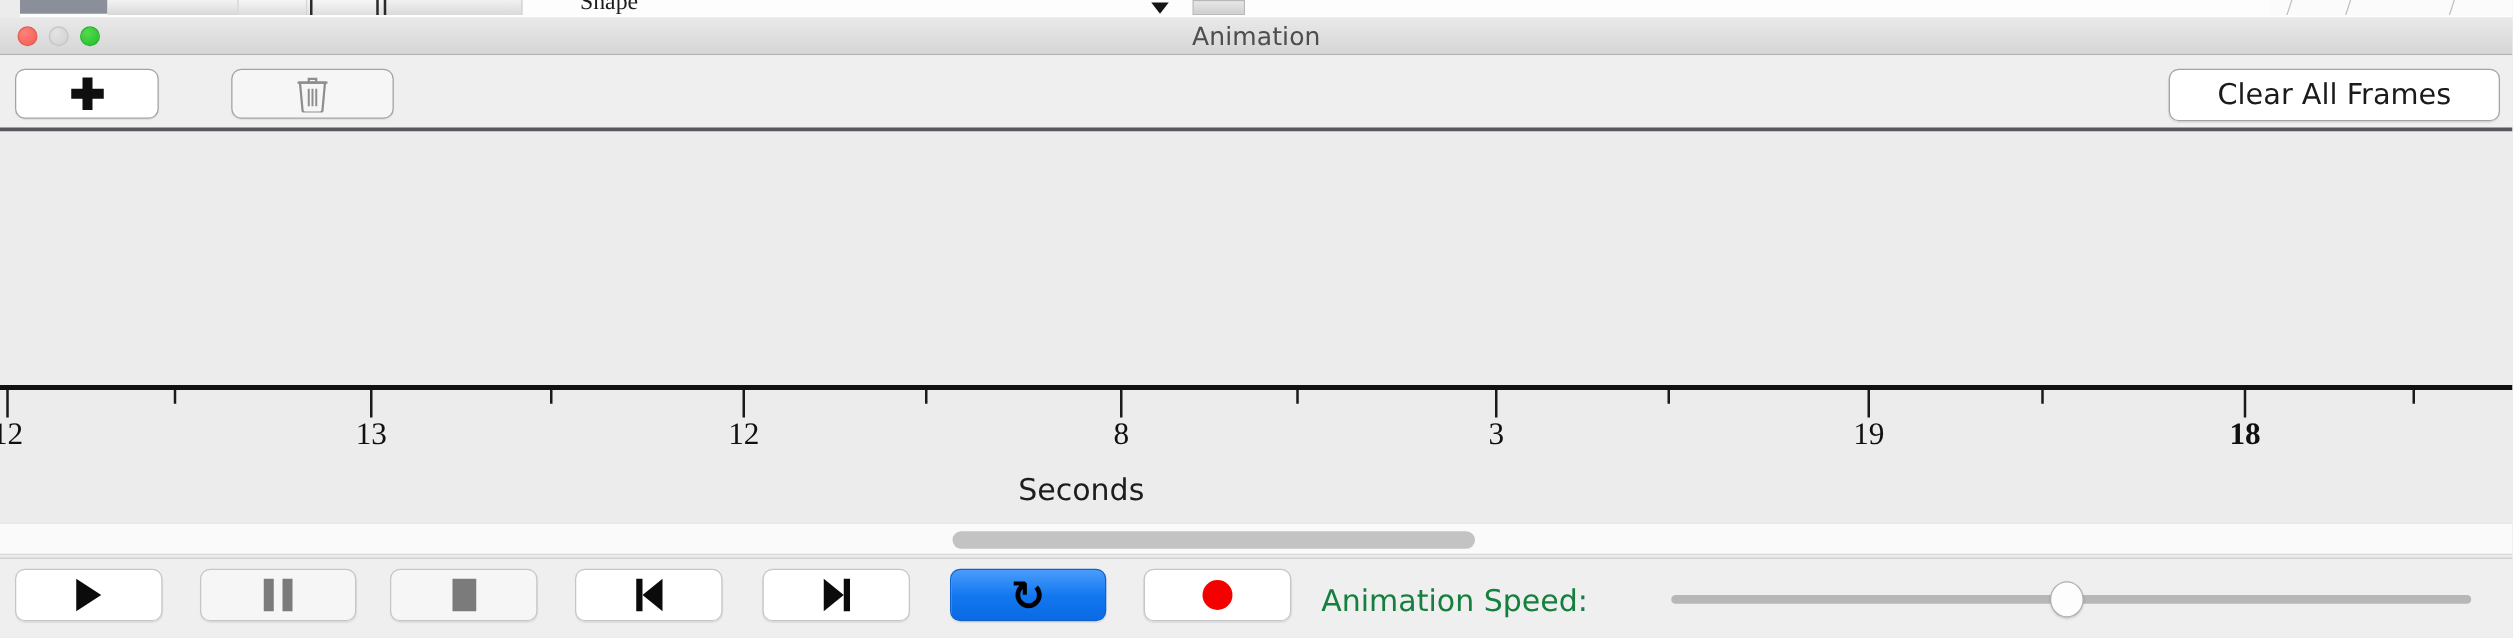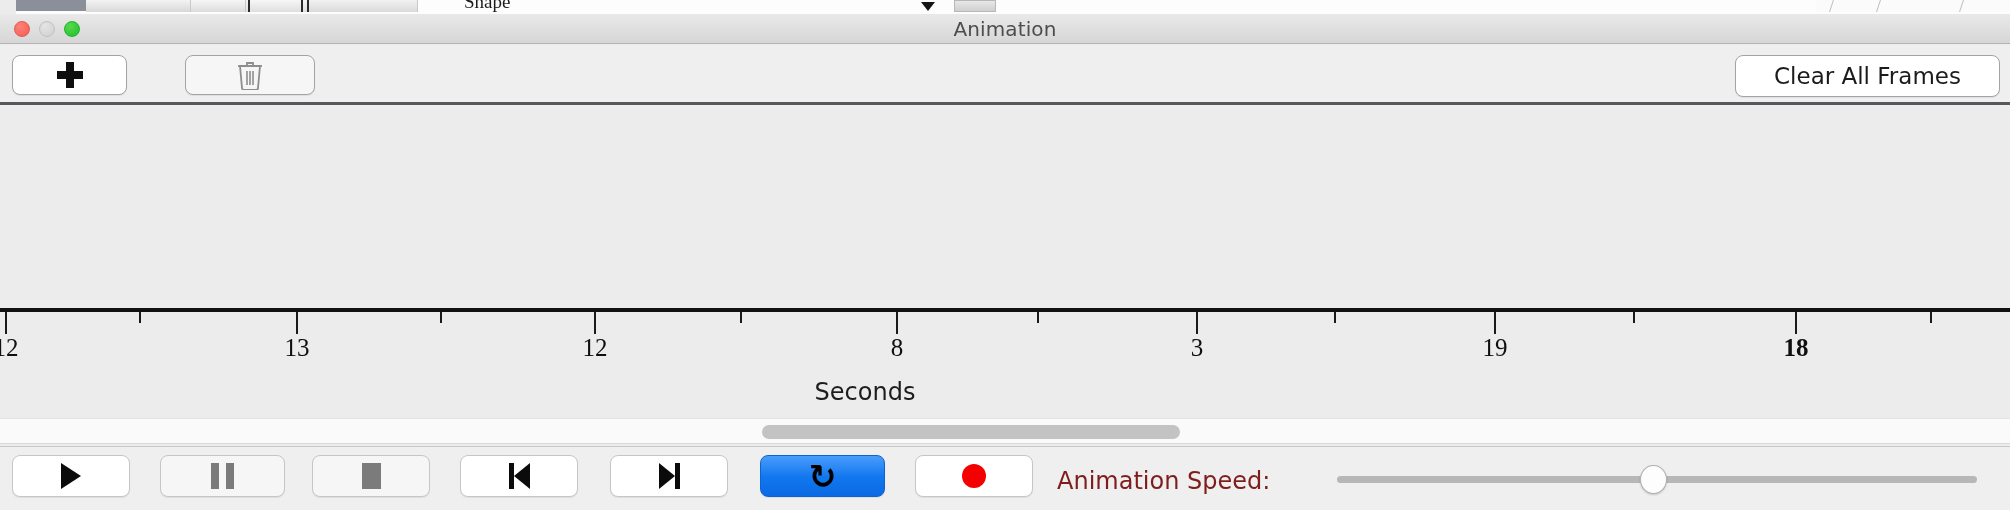--- a/index.html
+++ b/index.html
@@ -151,21 +151,21 @@
   .ic-prev { display:flex; align-items:center; }
   .ic-prev i { display:block; width:5px; height:26px; background:#0b0b0b; }
   .ic-prev b { display:block; width:0;height:0;border-right:16px solid #0b0b0b;border-top:13px solid transparent;border-bottom:13px solid transparent; }
   .ic-next { display:flex; align-items:center; }
   .ic-next b { display:block; width:0;height:0;border-left:16px solid #0b0b0b;border-top:13px solid transparent;border-bottom:13px solid transparent; }
   .ic-next i { display:block; width:5px; height:26px; background:#0b0b0b; }
   .ic-loop { font-size:33px; line-height:1; color:#000; font-family:"DejaVu Sans", sans-serif; font-weight:bold; }
   .ic-rec { width:24px; height:24px; border-radius:50%; background:#f50000; }
 
   .speed-label {
-    position:absolute; left:1057px; top:20px; font-size:24px; color:#7f1d1d;
+    position:absolute; left:1057px; top:20px; font-size:24px; color:#15803d;
     font-family:"DejaVu Sans", sans-serif; white-space:nowrap;
   }
   .slider-track {
     position:absolute; left:1337px; top:476px; width:640px; height:7px;
     background:#b7b7b7; border-radius:4px;
   }
   .slider-thumb {
     position:absolute; left:1640px; top:465px; width:27px; height:29px;
     background:#fdfdfd; border:1px solid #b0b0b0; border-radius:50%;
     box-shadow:0 1px 2px rgba(0,0,0,.18); cursor:pointer;

